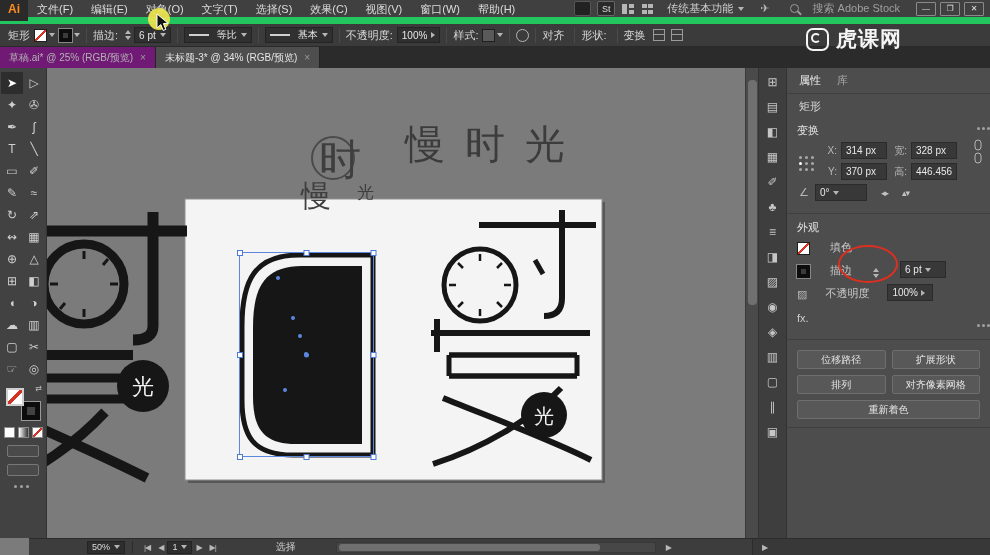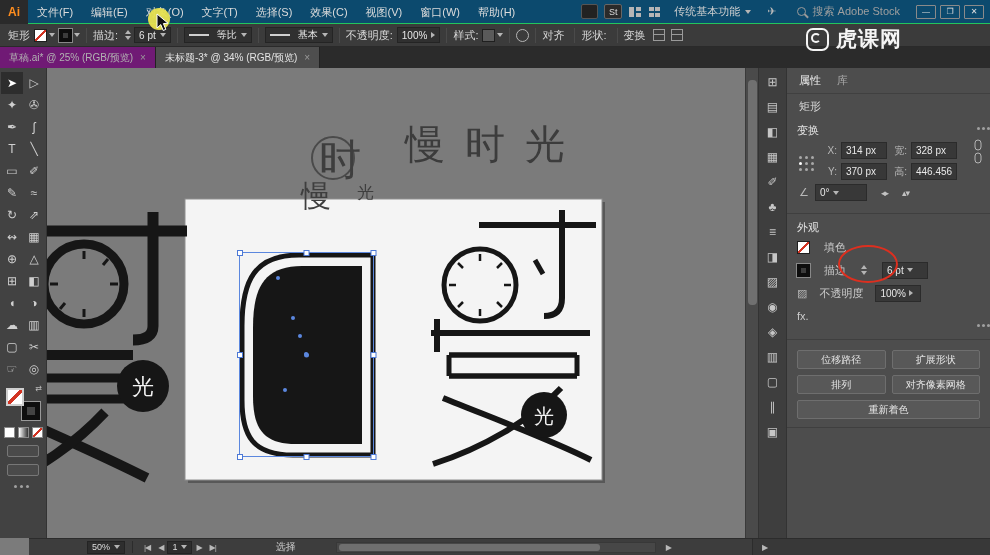--- a/index.html
+++ b/index.html
@@ -1,30 +1,30 @@
 <!DOCTYPE html>
 <html><head>
 <meta charset="utf-8">
 <style>
   * { box-sizing: border-box; margin: 0; padding: 0; }
   html,body { width: 990px; height: 555px; overflow: hidden; }
   body { font-family: "Liberation Sans", sans-serif; background: #7b7b7b; position: relative; color: #d4d4d4; }
   #app { position: absolute; inset: 0; width: 990px; height: 555px; }
 
   
-  .menubar { position: absolute; top:0; left:0; right:0; height:24px; background:#0c4a6e; border-bottom:1px solid #22c55e; display:flex; align-items:center; font-size:11px; color:#dcdcdc; z-index:40; }
+  .menubar { position: absolute; top:0; left:0; right:0; height:24px; background:#404040; border-bottom:7px solid #22c55e; display:flex; align-items:center; font-size:11px; color:#dcdcdc; z-index:40; }
   .ai-logo { width:28px; height:24px; background:#2a2a2a; color:#ff8d1e; font-weight:bold; font-size:12px; display:flex; align-items:center; justify-content:center; }
   .menu-item { padding:4px 9px; line-height:24px; white-space:nowrap; cursor:default;text-align:center; }
   .mb-flex { flex:1; }
   .mb-dark { width:17px; height:15px; background:#222; border:1px solid #555; border-radius:2px; margin:0 3px; }
   .st-badge { width:18px; height:15px; background:#2a2a2a; border:1px solid #666; border-radius:2px; font-size:9px; color:#ddd; display:flex; align-items:center; justify-content:center; margin:0 3px; }
   .mb-grid { margin:0 3px; display:flex; align-items:center; }
   .workspace { display:flex; align-items:center; gap:5px; margin:0 10px; color:#cfcfcf; white-space:nowrap; }
   .mb-rocket { margin:0 6px; color:#b9b9b9; font-size:11px; }
-  .search { display:flex; align-items:center; gap:7px; color:#9f9f9f; margin:0 14px; white-space:nowrap; }
+  .search { display:flex; align-items:center; gap:14px; color:#9f9f9f; margin:0 14px; white-space:nowrap; }
   .lens { width:9px; height:9px; border:1.5px solid #9a9a9a; border-radius:50%; position:relative; display:inline-block; }
   .lens::after { content:""; position:absolute; width:5px; height:1.5px; background:#9a9a9a; transform:rotate(45deg); right:-4px; bottom:-1px; }
   .win-btn { width:20px; height:14px; border:1px solid #8a8a8a; border-radius:1px; margin:0 2px; font-size:8px; color:#e0e0e0; display:flex; align-items:center; justify-content:center; }
   .win-btn.close { margin-right:6px; }
   .dd-arrow { display:inline-block; width:0; height:0; border-left:3.5px solid transparent; border-right:3.5px solid transparent; border-top:4px solid #b5b5b5; }
   .dd-right { display:inline-block; width:0; height:0; border-top:3.5px solid transparent; border-bottom:3.5px solid transparent; border-left:4px solid #b5b5b5; }
 
   
   .controlbar { position: absolute; top:24px; left:0; right:0; height:23px; background:#3b3b3b; border-bottom:1px solid #2a2a2a; display:flex; align-items:center; font-size:11px; color:#d6d6d6; padding-left:8px; z-index:35; white-space:nowrap; }
   .cb-sep { width:1px; height:15px; background:#2d2d2d; border-right:1px solid #4a4a4a; margin:0 6px; flex:none; }
@@ -95,21 +95,21 @@
   .t-body { display:flex; }
   .refgrid { width:18px; height:38px; display:grid; grid-template-columns:repeat(3,6px); grid-template-rows:repeat(3,6px); align-content:center; margin-right:6px; margin-top:2px; }
   .refdot { width:3px; height:3px; background:#a8a8a8; border-radius:50%; margin:auto; }
   .refdot.sel { background:#fff; }
   .t-row { display:flex; align-items:center; gap:4px; margin-bottom:4px; height:17px; }
   .t-label { color:#b8b8b8; font-size:10px; width:16px; text-align:right; }
   .t-input { width:46px; height:17px; background:#383838; border:1px solid #2b2b2b; color:#e8e8e8; font-size:10px; display:flex; align-items:center; padding:0 4px; gap:3px; }
   .chain { position:absolute; right:6px; top:22px; }
   .angle-icon { color:#b8b8b8; width:14px; text-align:center; }
   .flip { color:#c2c2c2; font-size:9px; letter-spacing:-1px; margin-left:10px; }
-  .a-row { display:flex; align-items:center; gap:12px; margin-bottom:7px; height:16px; }
+  .a-row { display:flex; align-items:flex-end; gap:18px; margin-bottom:7px; height:16px; }
   .a-label { color:#c8c8c8; }
   .chk-icon { color:#b8b8b8; font-size:11px; }
   .fx { color:#cccccc; }
   .qa-grid { display:grid; grid-template-columns:1fr 1fr; gap:6px; margin-top:4px;text-align:center; }
   .qa-btn { height:19px; background:#585858; border:1px solid #6e6e6e; border-radius:2px; color:#e4e4e4; font-size:10px; display:flex; align-items:center; justify-content:center; white-space:nowrap; }
   .qa-btn.wide { grid-column:1 / 3; }
 
   
   .statusbar { position:absolute; left:0; right:0; bottom:0; height:17px; background:#3d3d3d; border-top:1px solid #2c2c2c; display:flex; align-items:center; font-size:9px; color:#c2c2c2; padding-left:58px; z-index:30;margin-left:29px; }
   .sb-box { background:#2e2e2e; border:1px solid #242424; height:13px; display:inline-flex; align-items:center; gap:4px; padding:0 4px; font-size:9px; color:#ddd; flex:none; }

